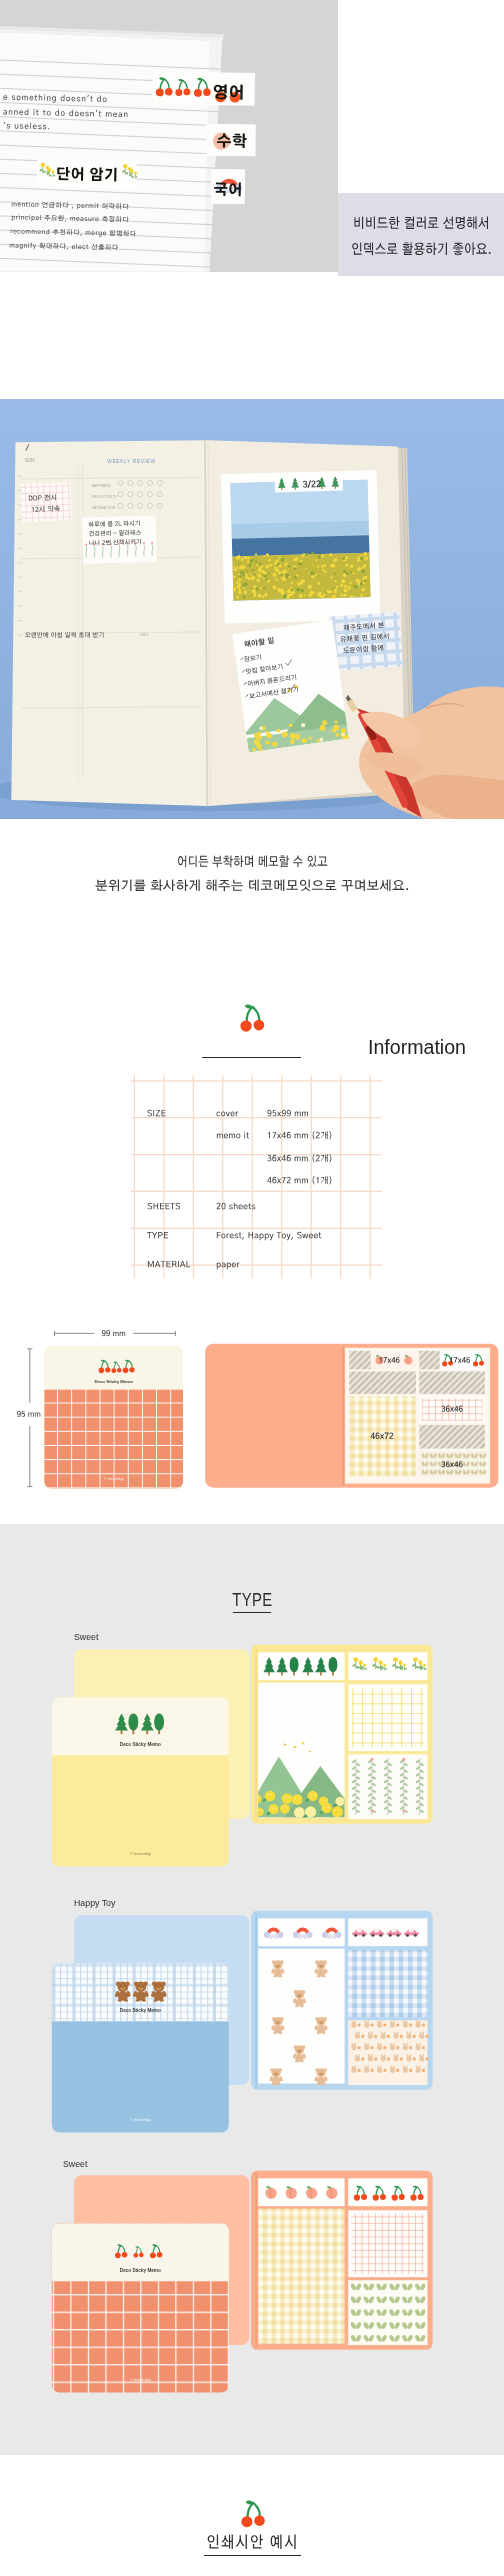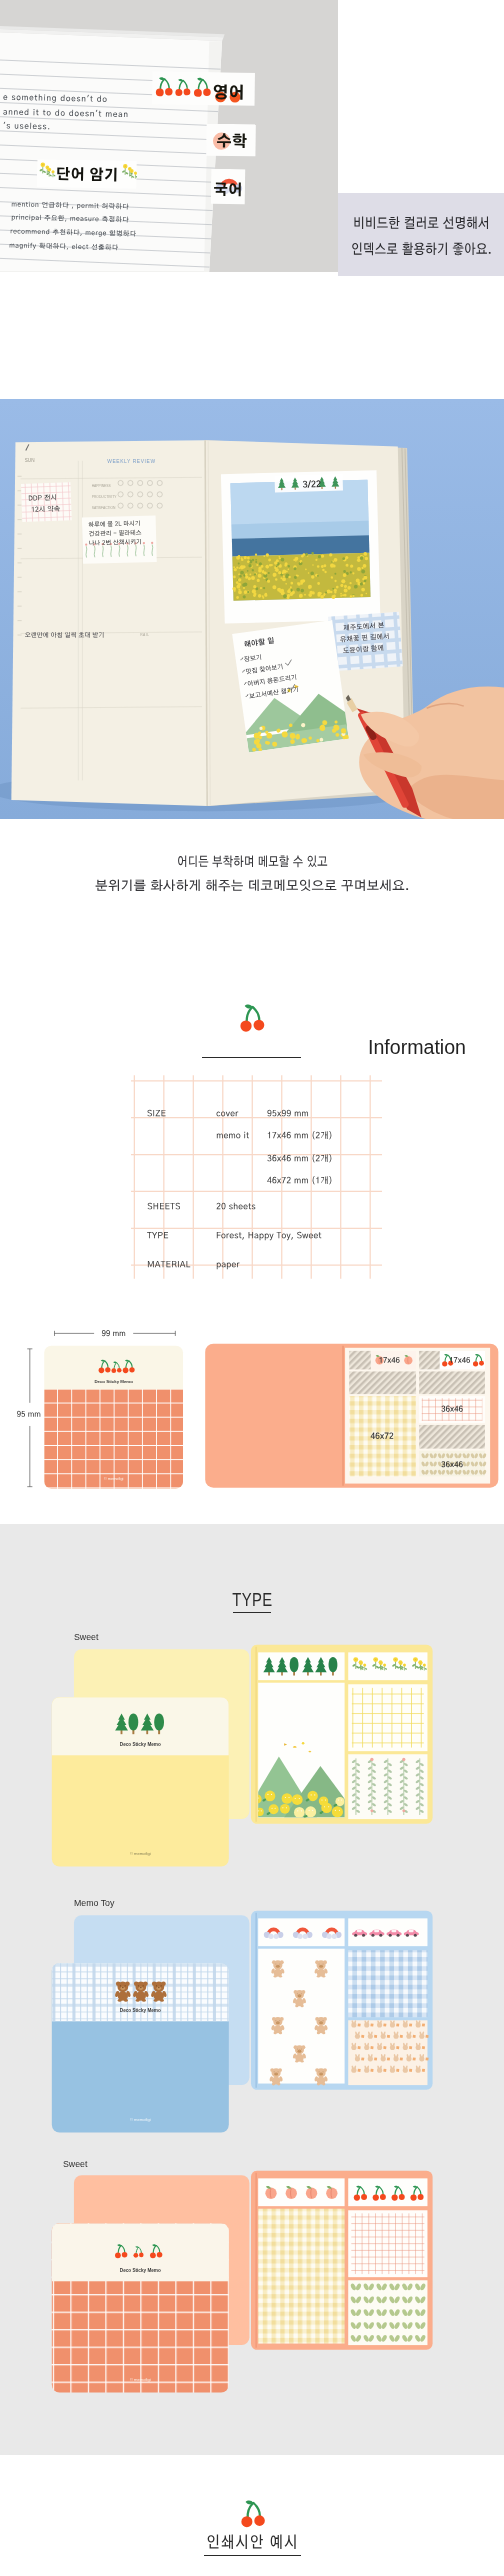--- a/index.html
+++ b/index.html
@@ -1312,21 +1312,21 @@
 <path d="M12.5 0 L19 12 L16 12 L22 22 L18.5 22 L25 33 L0 33 L6.5 22 L3 22 L9 12 L6 12 Z" fill="#2E8B4A"></path>
 </g>
       <g transform="translate(298,3326) scale(1.0)">
 <rect x="8.6" y="30" width="3.8" height="10" fill="#A87B42"></rect>
 <path d="M10.5 0 C17 0 20 8 20 17 C20 27 16 33 10.5 33 C5 33 1 27 1 17 C1 8 4 0 10.5 0Z" fill="#2E8B4A"></path>
 </g>
 <text x="272" y="3389" text-anchor="middle" font-family="Liberation Sans" font-weight="bold" font-size="9" fill="#3A3A3A">Deco Sticky Memo</text>
 <text x="272" y="3601" text-anchor="middle" font-family="Liberation Sans" font-size="8" fill="#8A8358">© memofigi</text>
 </svg>
 
-<div style="position:absolute;left:74px;top:1898px;font-family:'Liberation Sans',sans-serif;font-size:8.8px;color:#2F2F2F">Memo Toy</div>
+<div style="position:absolute;left:74px;top:1898px;font-family:'Liberation Sans',sans-serif;font-size:8.8px;color:#2F2F2F">Happy Toy</div>
 
 <svg style="position:absolute;left:0;top:1888px" width="505" height="247" viewBox="0 3664 980 480">
 
 <rect x="143" y="3717" width="341" height="330" rx="15" fill="#C5DDF2"></rect>
 
 <rect x="487" y="3708" width="353" height="348" rx="12" fill="#B7D7F1"></rect>
 <path d="M497 3712 L497 4052" stroke="#94BCDF" stroke-width="2"></path>
 
 <rect x="501" y="3723" width="168" height="54" fill="#FEFEFC"></rect>
       <g transform="translate(511.0,3733) scale(1.0)">

